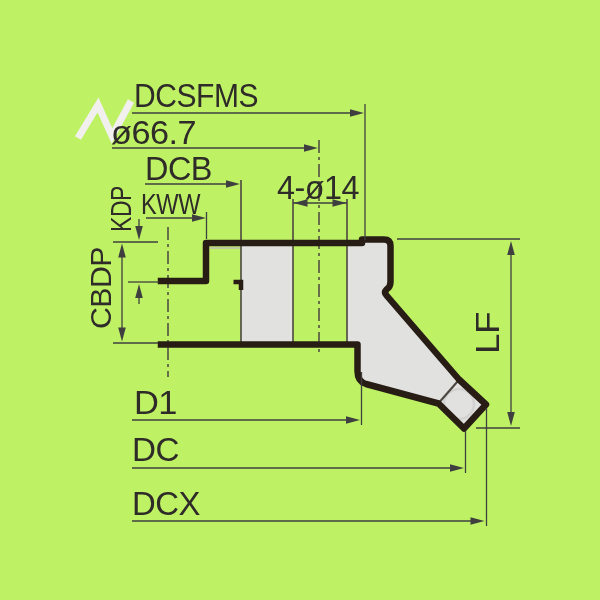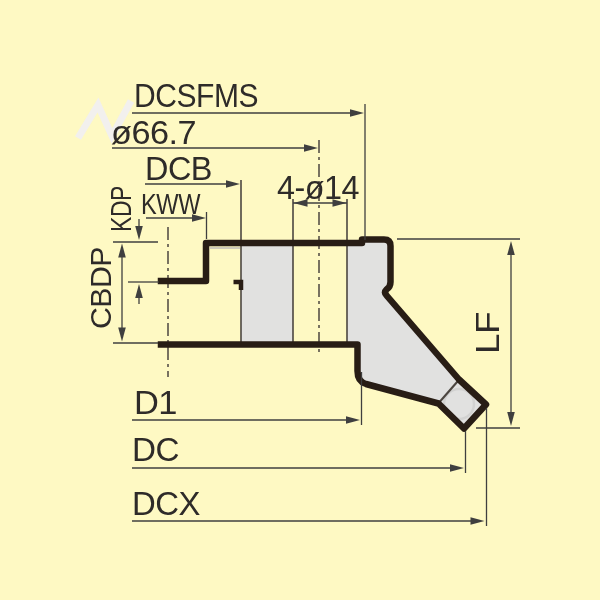--- a/index.html
+++ b/index.html
@@ -1,17 +1,17 @@
 <!DOCTYPE html>
 <html><head>
 <meta charset="utf-8">
 <style>
   html,body{margin:0;padding:0;background:#888;}
   .stage{
-    width:600px;height:600px;background:#fef9c3;position:relative;margin:0 auto;
+    width:600px;height:600px;background:#bef264;position:relative;margin:0 auto;
     font-family:"Liberation Sans","DejaVu Sans",sans-serif;overflow:hidden;
   }
   svg{display:block}
   svg text{
     font-family:"Liberation Sans","DejaVu Sans",sans-serif;
     fill:#2e2b29;
   }
   .lbl{font-size:33px;letter-spacing:-0.5px;}
   .lbl-sm{font-size:30px;letter-spacing:-0.5px;}
 </style>

